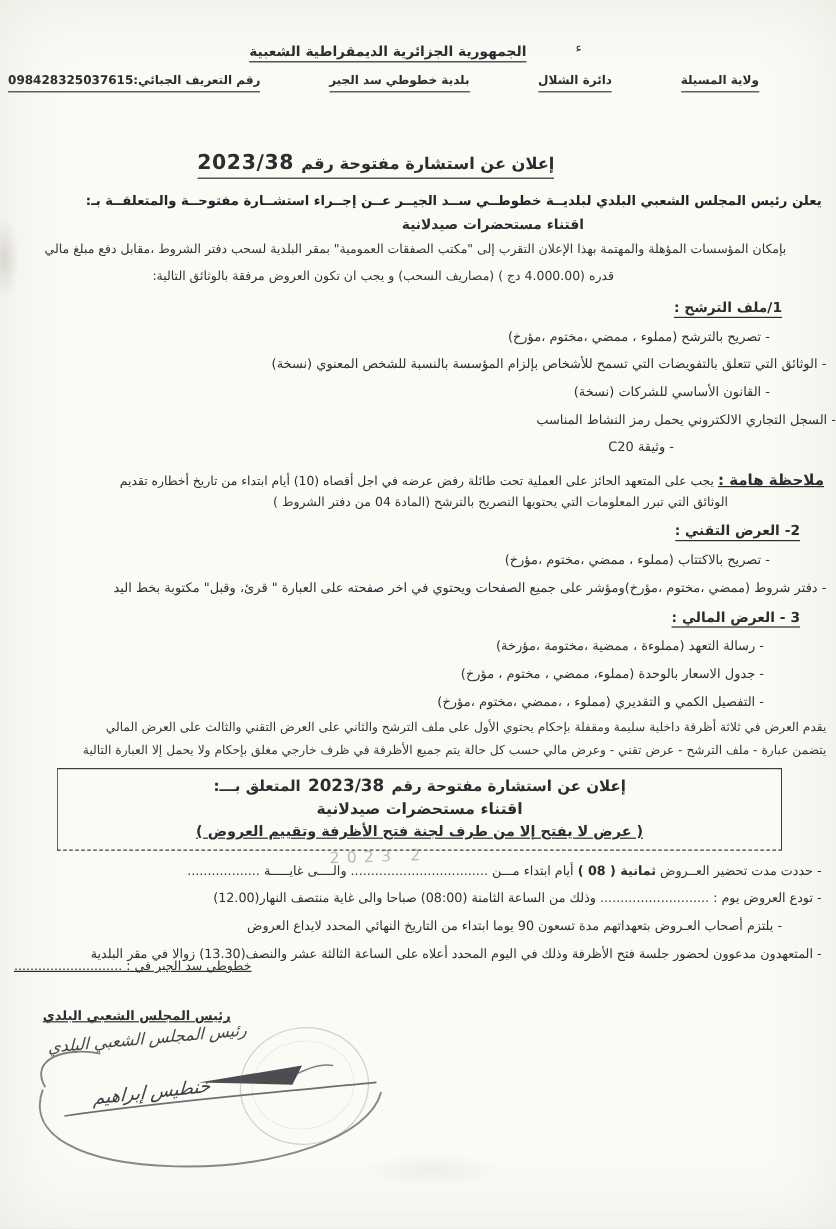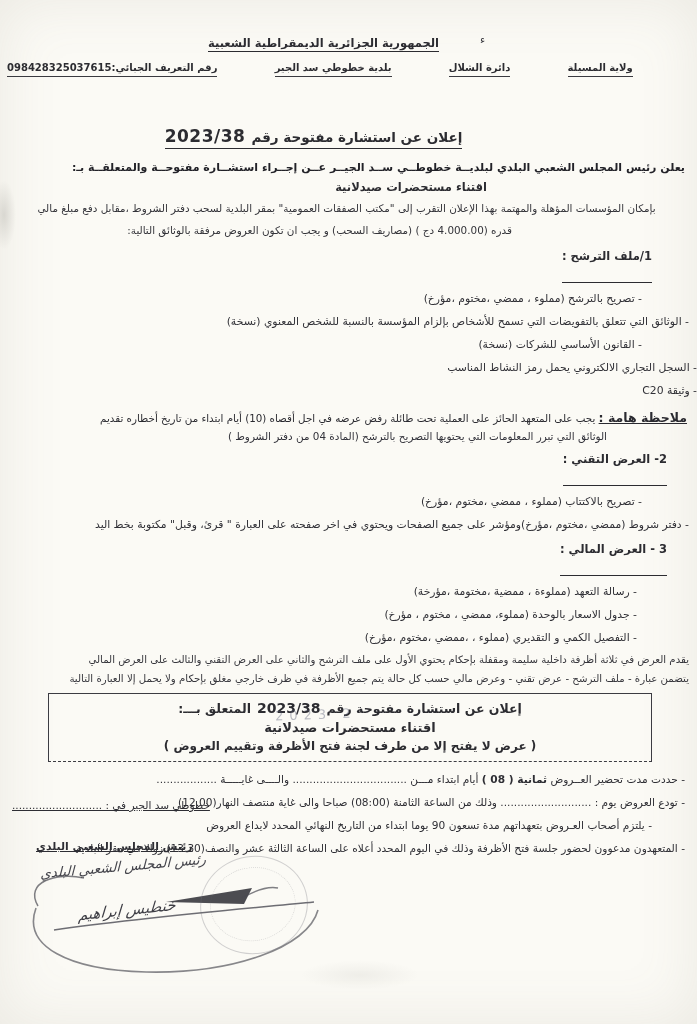--- a/index.html
+++ b/index.html
@@ -34,45 +34,45 @@
     font-weight:700;display:flex;align-items:baseline;gap:6px;
   }
   .title .t-text{font-size:13.5px;}
   .title .t-num{font-size:17px;letter-spacing:.5px;}
   
   .p-announce{margin:10px 12px 0 8px;font-size:11px;font-weight:600;text-align:justify;line-height:17px;color:#222228;}
   .p-object{margin:4px 210px 0 0;font-size:11.5px;font-weight:600;}
   .p-info1{margin:7px 10px 0 6px;font-size:10.4px;line-height:15px;color:#333339;text-align:center;}
   .p-info2{margin:8px 185px 0 0;font-size:10.4px;color:#333339;}
   
-  .h-sec{width:max-content;font-weight:700;font-size:11.5px;border-bottom:1.4px solid #2c2c31;padding-bottom:19px;}
+  .h-sec{width:max-content;font-weight:700;font-size:11.5px;border-bottom:1.4px solid #2c2c31;padding-bottom:1px;}
   .hm1{margin:13px 45px 0 0;}
   .hm2{margin:10px 30px 0 0;}
   .li{font-size:10.8px;line-height:14px;color:#303036;}
   .mt9{margin-top:9px;}
   .mr8{margin-right:8px;}
   .mr55{margin-right:55px;}
   .mr60{margin-right:60px;}
   .mr110{}
-  .mr135{padding-left:10px;}
+  .mr135{margin-right:135px;padding-left:10px;}
   .note{margin:12px 10px 0 6px;font-size:10.3px;line-height:16px;text-align:justify;color:#2a2a30;}
   .note-label{font-weight:700;font-size:12.5px;text-decoration:underline;}
   .note2{margin:4px 90px 0 0;font-size:10.4px;color:#32323a;}
   .env{margin:8px 8px 0 6px;font-size:10.2px;line-height:14px;text-align:justify;color:#36363c;}
   .env2{margin-top:5px;}
   
   .box{
     margin:7px 45px 0 48px;
     border:1.6px solid #3c3c42;border-bottom-style:dashed;
     padding:6px 4px 8px;text-align:center;
   }
   .box .b1{font-size:12.5px;font-weight:700;display:flex;justify-content:center;gap:6px;align-items:baseline;}
   .box .b1 .bn{font-size:14px;}
   .box .b2{font-size:13px;font-weight:700;margin-top:4px;}
-  .box .b3{font-size:12px;font-weight:700;margin-top:4px;}
+  .box .b3{font-size:12px;font-weight:700;margin-top:4px;text-decoration:underline;}
   
   .cond{margin:8px 12px 0 6px;font-size:10.6px;line-height:15px;color:#2e2e34;}
   .c1{margin-top:10px;}
   .c3{margin-right:45px;}
   .bold{font-weight:700;}
   
   .date-stamp{
     position:absolute;top:706px;left:275px;width:140px;
     color:rgba(85,90,115,0.40);font-size:13px;letter-spacing:6px;
     transform:rotate(-2deg);direction:ltr;text-align:left;

